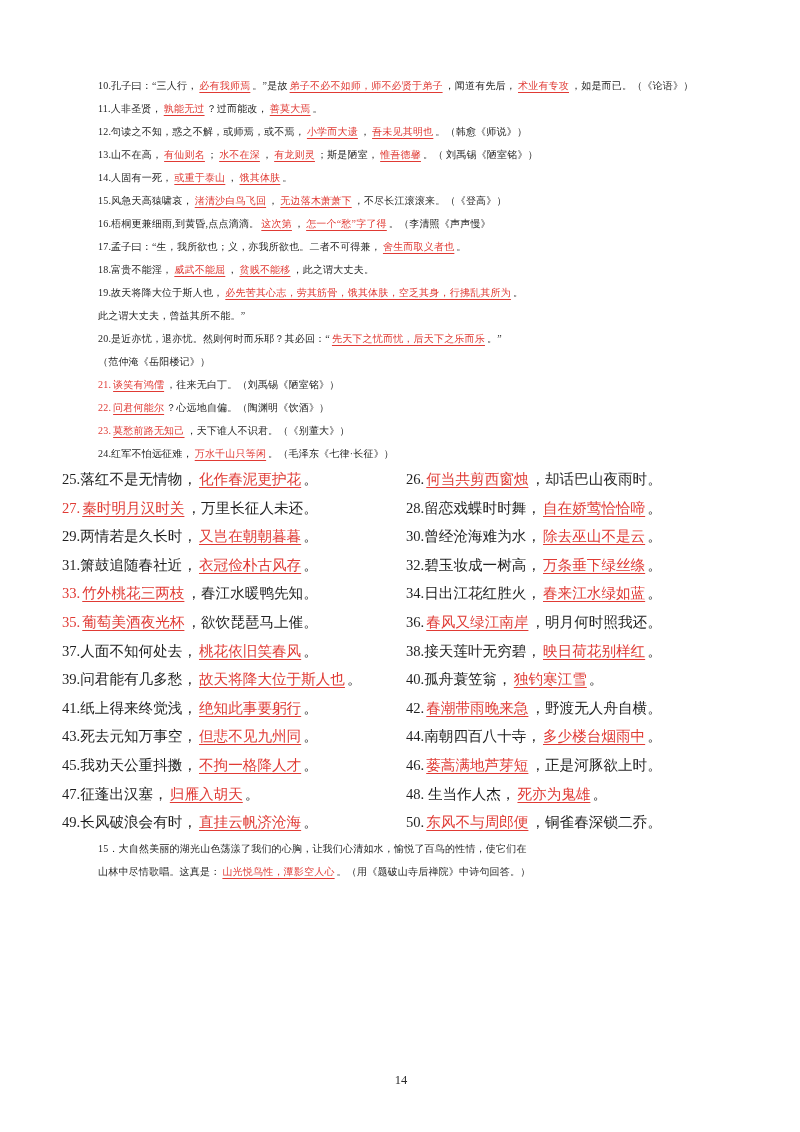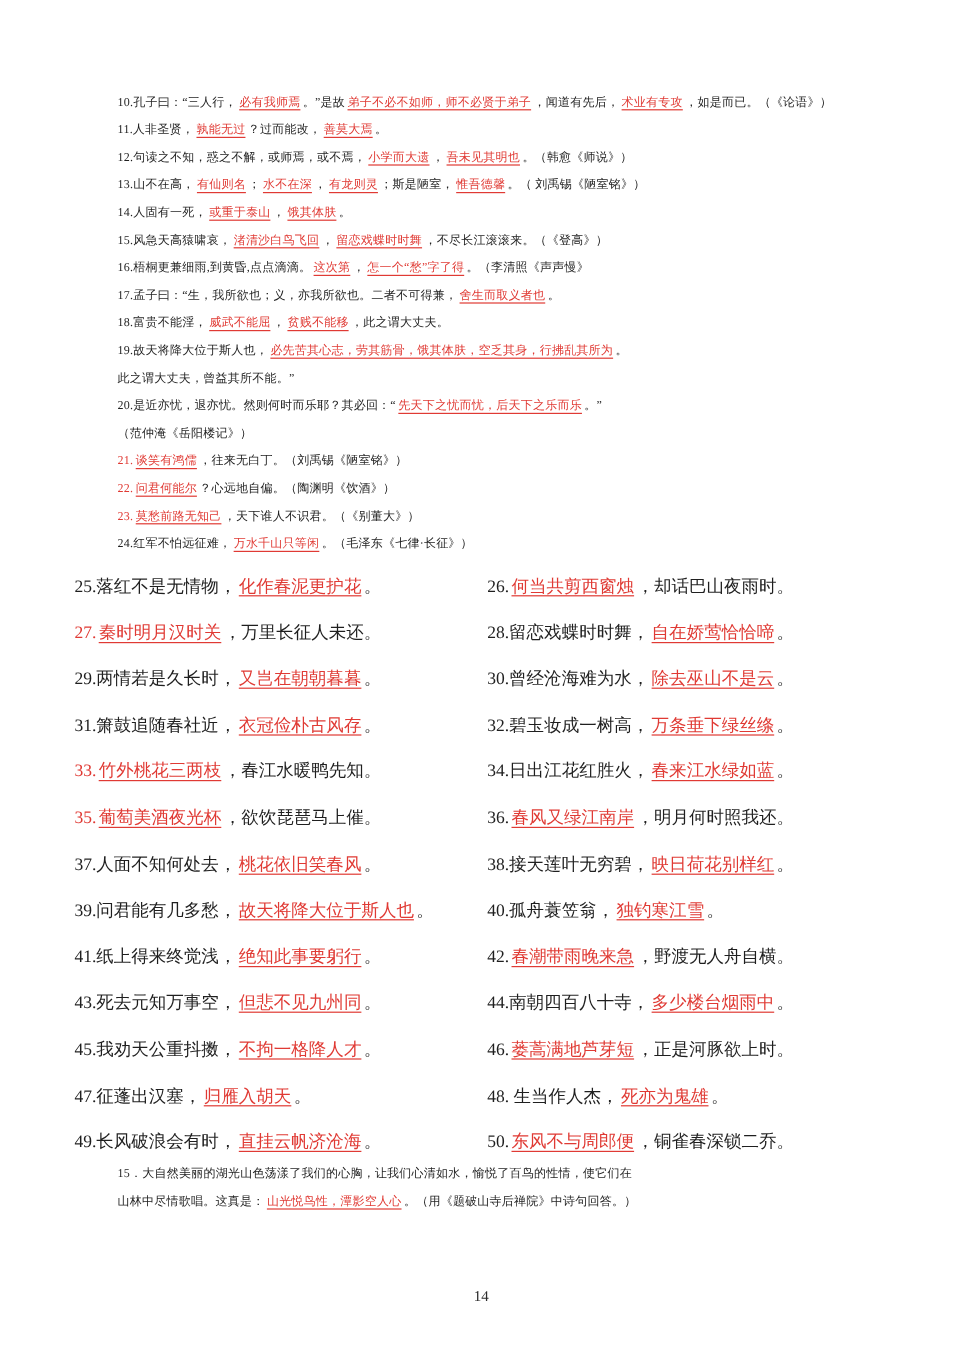--- a/index.html
+++ b/index.html
@@ -39,21 +39,20 @@
     color: #e03a34;
   }
   .row2 {
     display: flex;
     font-size: 14.6px;
     line-height: 28.6px;
   }
   .row2 > .c {
     flex: 0 0 50%;
     box-sizing: border-box;
-    margin-top: 10px;
   }
   .row2 > .c.right { padding-left: 6px; }
   .pagenum {
     position: absolute;
     left: 2px;
     right: 0;
     bottom: 44px;
     text-align: center;
     font-size: 12.5px;
     color: #2b2b2b;
@@ -63,21 +62,21 @@
 </head>
 <body>
 
 <div id="page">
   <div id="content">
       <div class="line"><span class="blk">10.孔子曰：“三人行，</span><span class="red">必有我师焉</span><span class="blk">。”是故</span><span class="red">弟子不必不如师，师不必贤于弟子</span><span class="blk">，闻道有先后，</span><span class="red">术业有专攻</span><span class="blk">，如是而已。（《论语》）</span></div>
       <div class="line"><span class="blk">11.人非圣贤，</span><span class="red">孰能无过</span><span class="blk">？过而能改，</span><span class="red">善莫大焉</span><span class="blk">。</span></div>
       <div class="line"><span class="blk">12.句读之不知，惑之不解，或师焉，或不焉，</span><span class="red">小学而大遗</span><span class="blk">，</span><span class="red">吾未见其明也</span><span class="blk">。（韩愈《师说》）</span></div>
       <div class="line"><span class="blk">13.山不在高，</span><span class="red">有仙则名</span><span class="blk">；</span><span class="red">水不在深</span><span class="blk">，</span><span class="red">有龙则灵</span><span class="blk">；斯是陋室，</span><span class="red">惟吾德馨</span><span class="blk">。（ 刘禹锡《陋室铭》）</span></div>
       <div class="line"><span class="blk">14.人固有一死，</span><span class="red">或重于泰山</span><span class="blk">，</span><span class="red">饿其体肤</span><span class="blk">。</span></div>
-      <div class="line"><span class="blk">15.风急天高猿啸哀，</span><span class="red">渚清沙白鸟飞回</span><span class="blk">，</span><span class="red">留恋戏蝶时时舞</span><span class="blk">，不尽长江滚滚来。（《登高》）</span></div>
+      <div class="line"><span class="blk">15.风急天高猿啸哀，</span><span class="red">渚清沙白鸟飞回</span><span class="blk">，</span><span class="red">无边落木萧萧下</span><span class="blk">，不尽长江滚滚来。（《登高》）</span></div>
       <div class="line"><span class="blk">16.梧桐更兼细雨,到黄昏,点点滴滴。</span><span class="red">这次第</span><span class="blk">，</span><span class="red">怎一个“愁”字了得</span><span class="blk">。（李清照《声声慢》</span></div>
       <div class="line"><span class="blk">17.孟子曰：“生，我所欲也；义，亦我所欲也。二者不可得兼，</span><span class="red">舍生而取义者也</span><span class="blk">。</span></div>
       <div class="line"><span class="blk">18.富贵不能淫，</span><span class="red">威武不能屈</span><span class="blk">，</span><span class="red">贫贱不能移</span><span class="blk">，此之谓大丈夫。</span></div>
       <div class="line"><span class="blk">19.故天将降大位于斯人也，</span><span class="red">必先苦其心志，劳其筋骨，饿其体肤，空乏其身，行拂乱其所为</span><span class="blk">。</span></div>
       <div class="line"><span class="blk">此之谓大丈夫，曾益其所不能。”</span></div>
       <div class="line"><span class="blk">20.是近亦忧，退亦忧。然则何时而乐耶？其必回：“</span><span class="red">先天下之忧而忧，后天下之乐而乐</span><span class="blk">。”</span></div>
       <div class="line"><span class="blk">（范仲淹《岳阳楼记》）</span></div>
       <div class="line"><span class="redplain">21.</span><span class="red">谈笑有鸿儒</span><span class="blk">，往来无白丁。（刘禹锡《陋室铭》）</span></div>
       <div class="line"><span class="redplain">22.</span><span class="red">问君何能尔</span><span class="blk">？心远地自偏。（陶渊明《饮酒》）</span></div>
       <div class="line"><span class="redplain">23.</span><span class="red">莫愁前路无知己</span><span class="blk">，天下谁人不识君。（《别董大》）</span></div>

